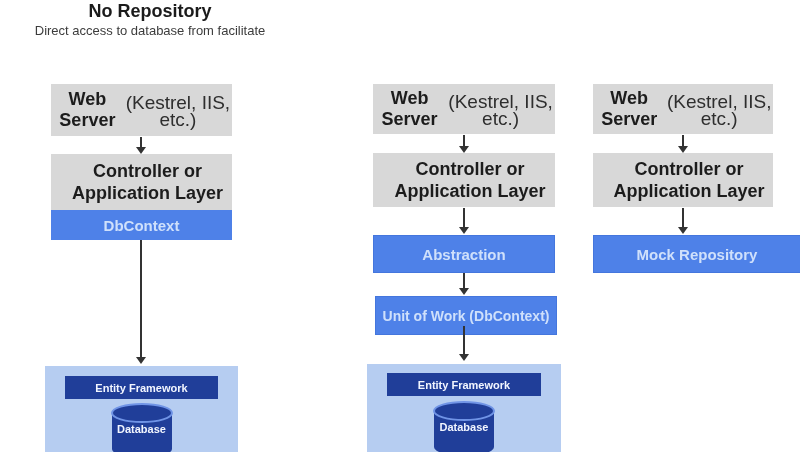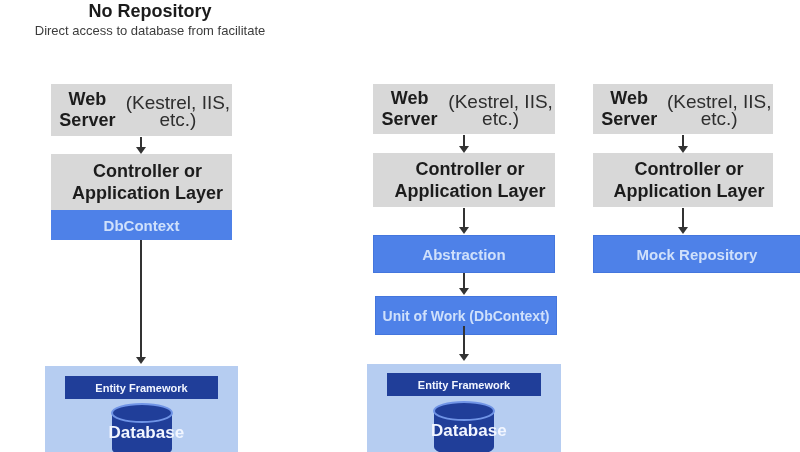--- a/index.html
+++ b/index.html
@@ -111,21 +111,21 @@
     height: 60px;
   }
   .cyl-body { fill: var(--navy); }
   .cyl-top  { fill: var(--navy); stroke: var(--cyl_rim); stroke-width: 2; }
   .db-label {
     position: absolute;
     left: 0; right: 0;
     top: 21px;
     text-align: center;
     color: var(--navy_text);
-    font-size: 17px;
+    font-size: 11px;
     font-weight: bold;
   }
 </style>
 </head>
 <body>
 
 <div class="canvas">
 
   <div class="section-header header-left">
     <div class="title">No Repository</div>

